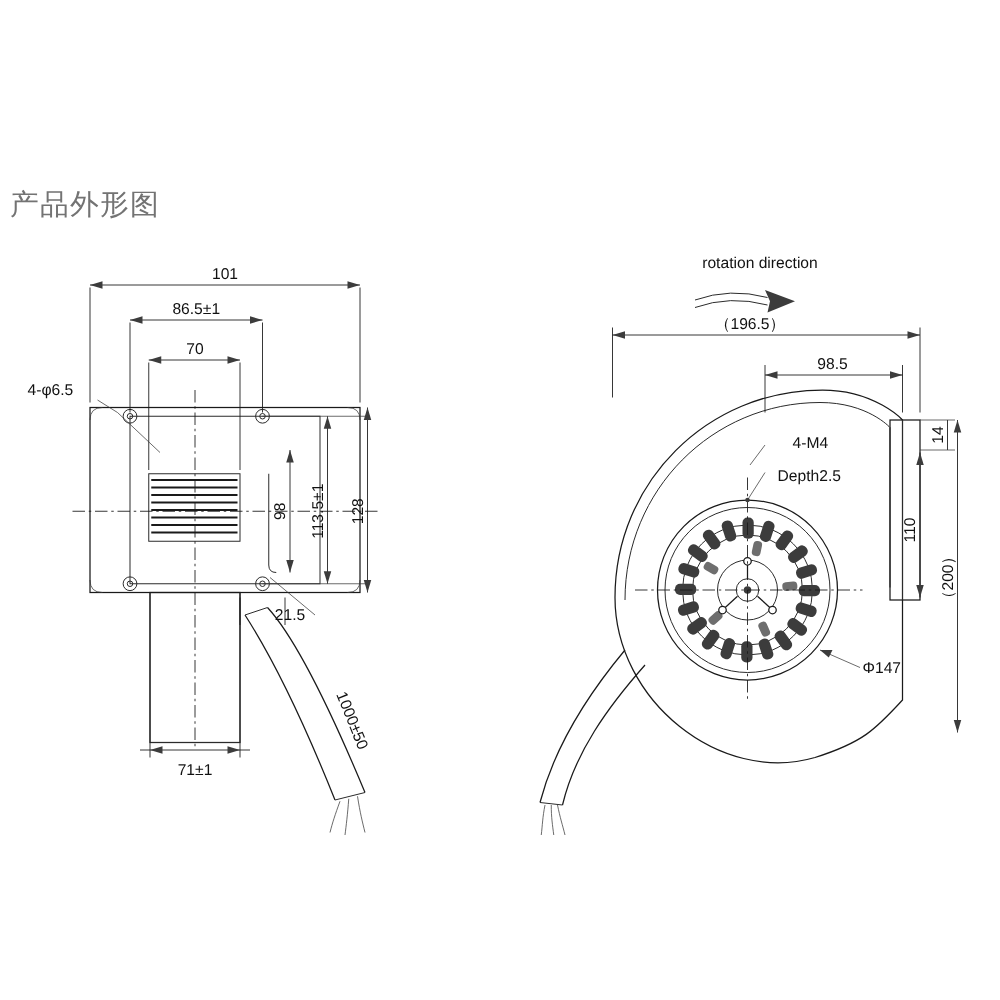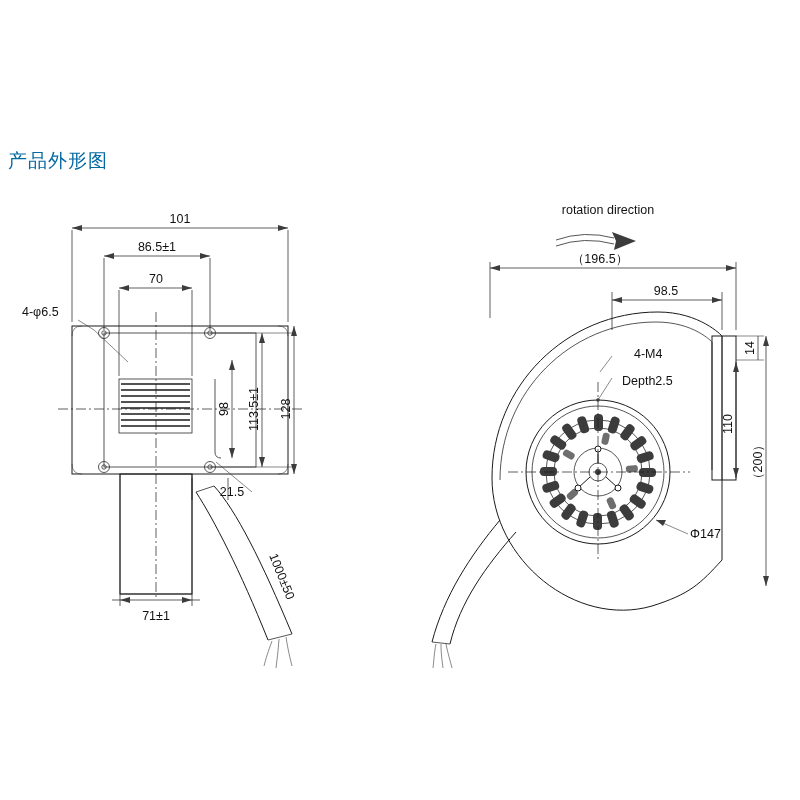--- a/index.html
+++ b/index.html
@@ -17,23 +17,23 @@
   #stage {
     position: relative;
     width: 800px;
     height: 800px;
     background: #ffffff;
   }
   #title {
     position: absolute;
     left: 8px;
     top: 148px;
-    font-size: 19px;
+    font-size: 23px;
     letter-spacing: 1px;
-    color: #0369a1;
+    color: #737373;
     font-family: "DejaVu Sans", sans-serif;
     white-space: nowrap;
   }
   svg#drawing {
     position: absolute;
     left: 0;
     top: 0;
     width: 800px;
     height: 800px;
   }

